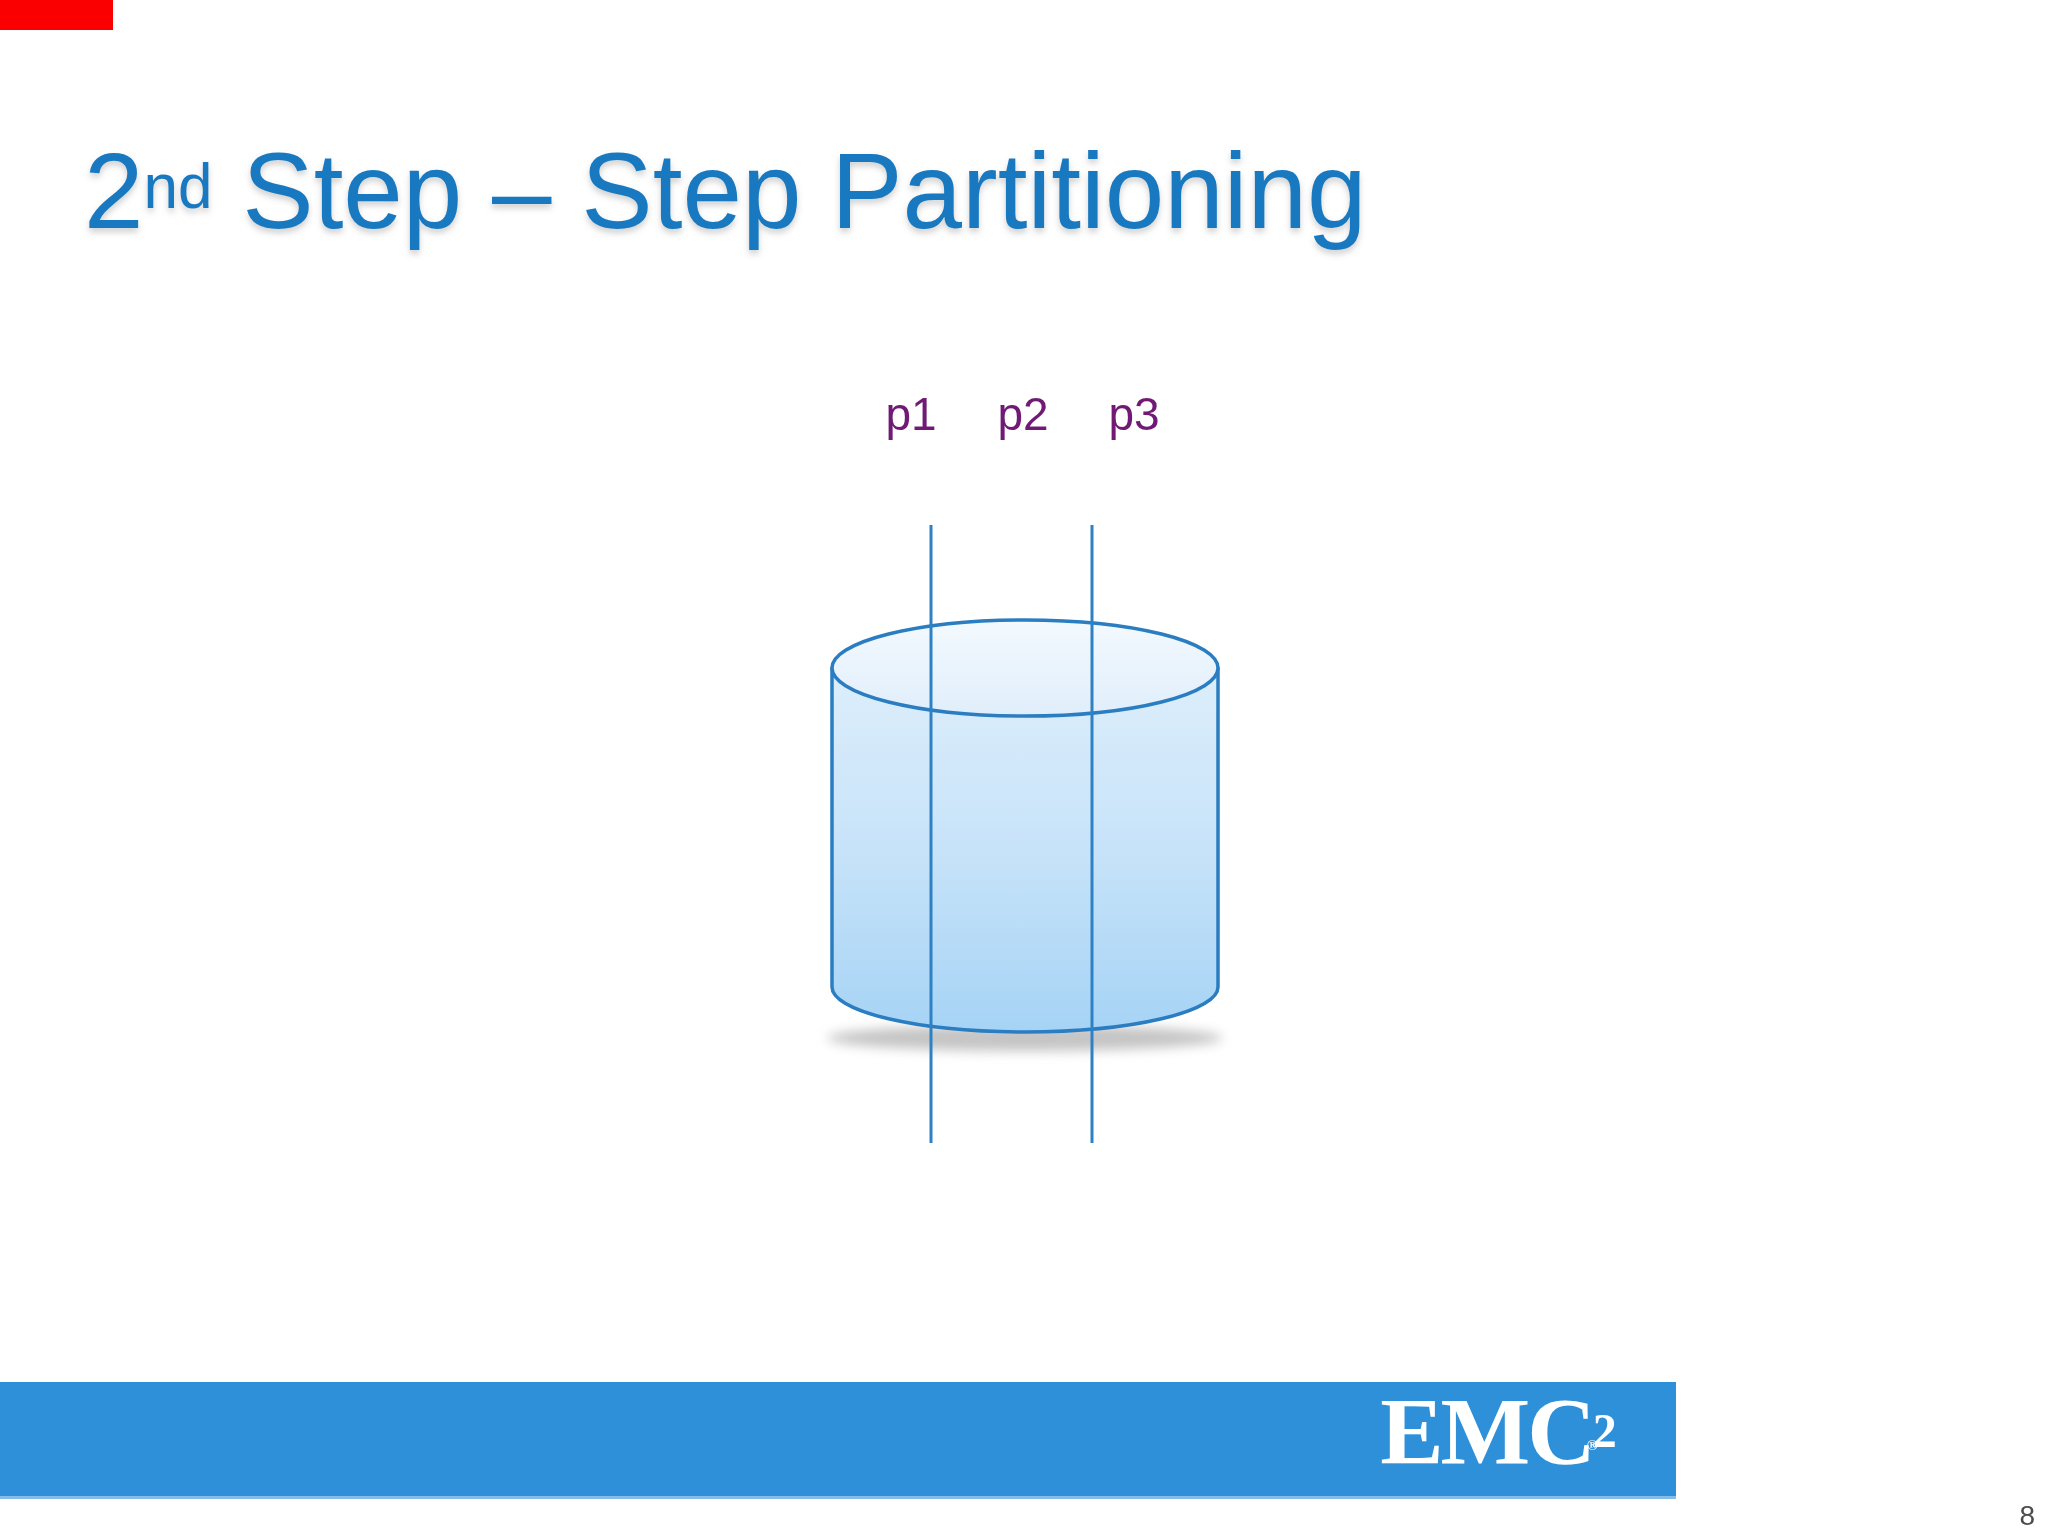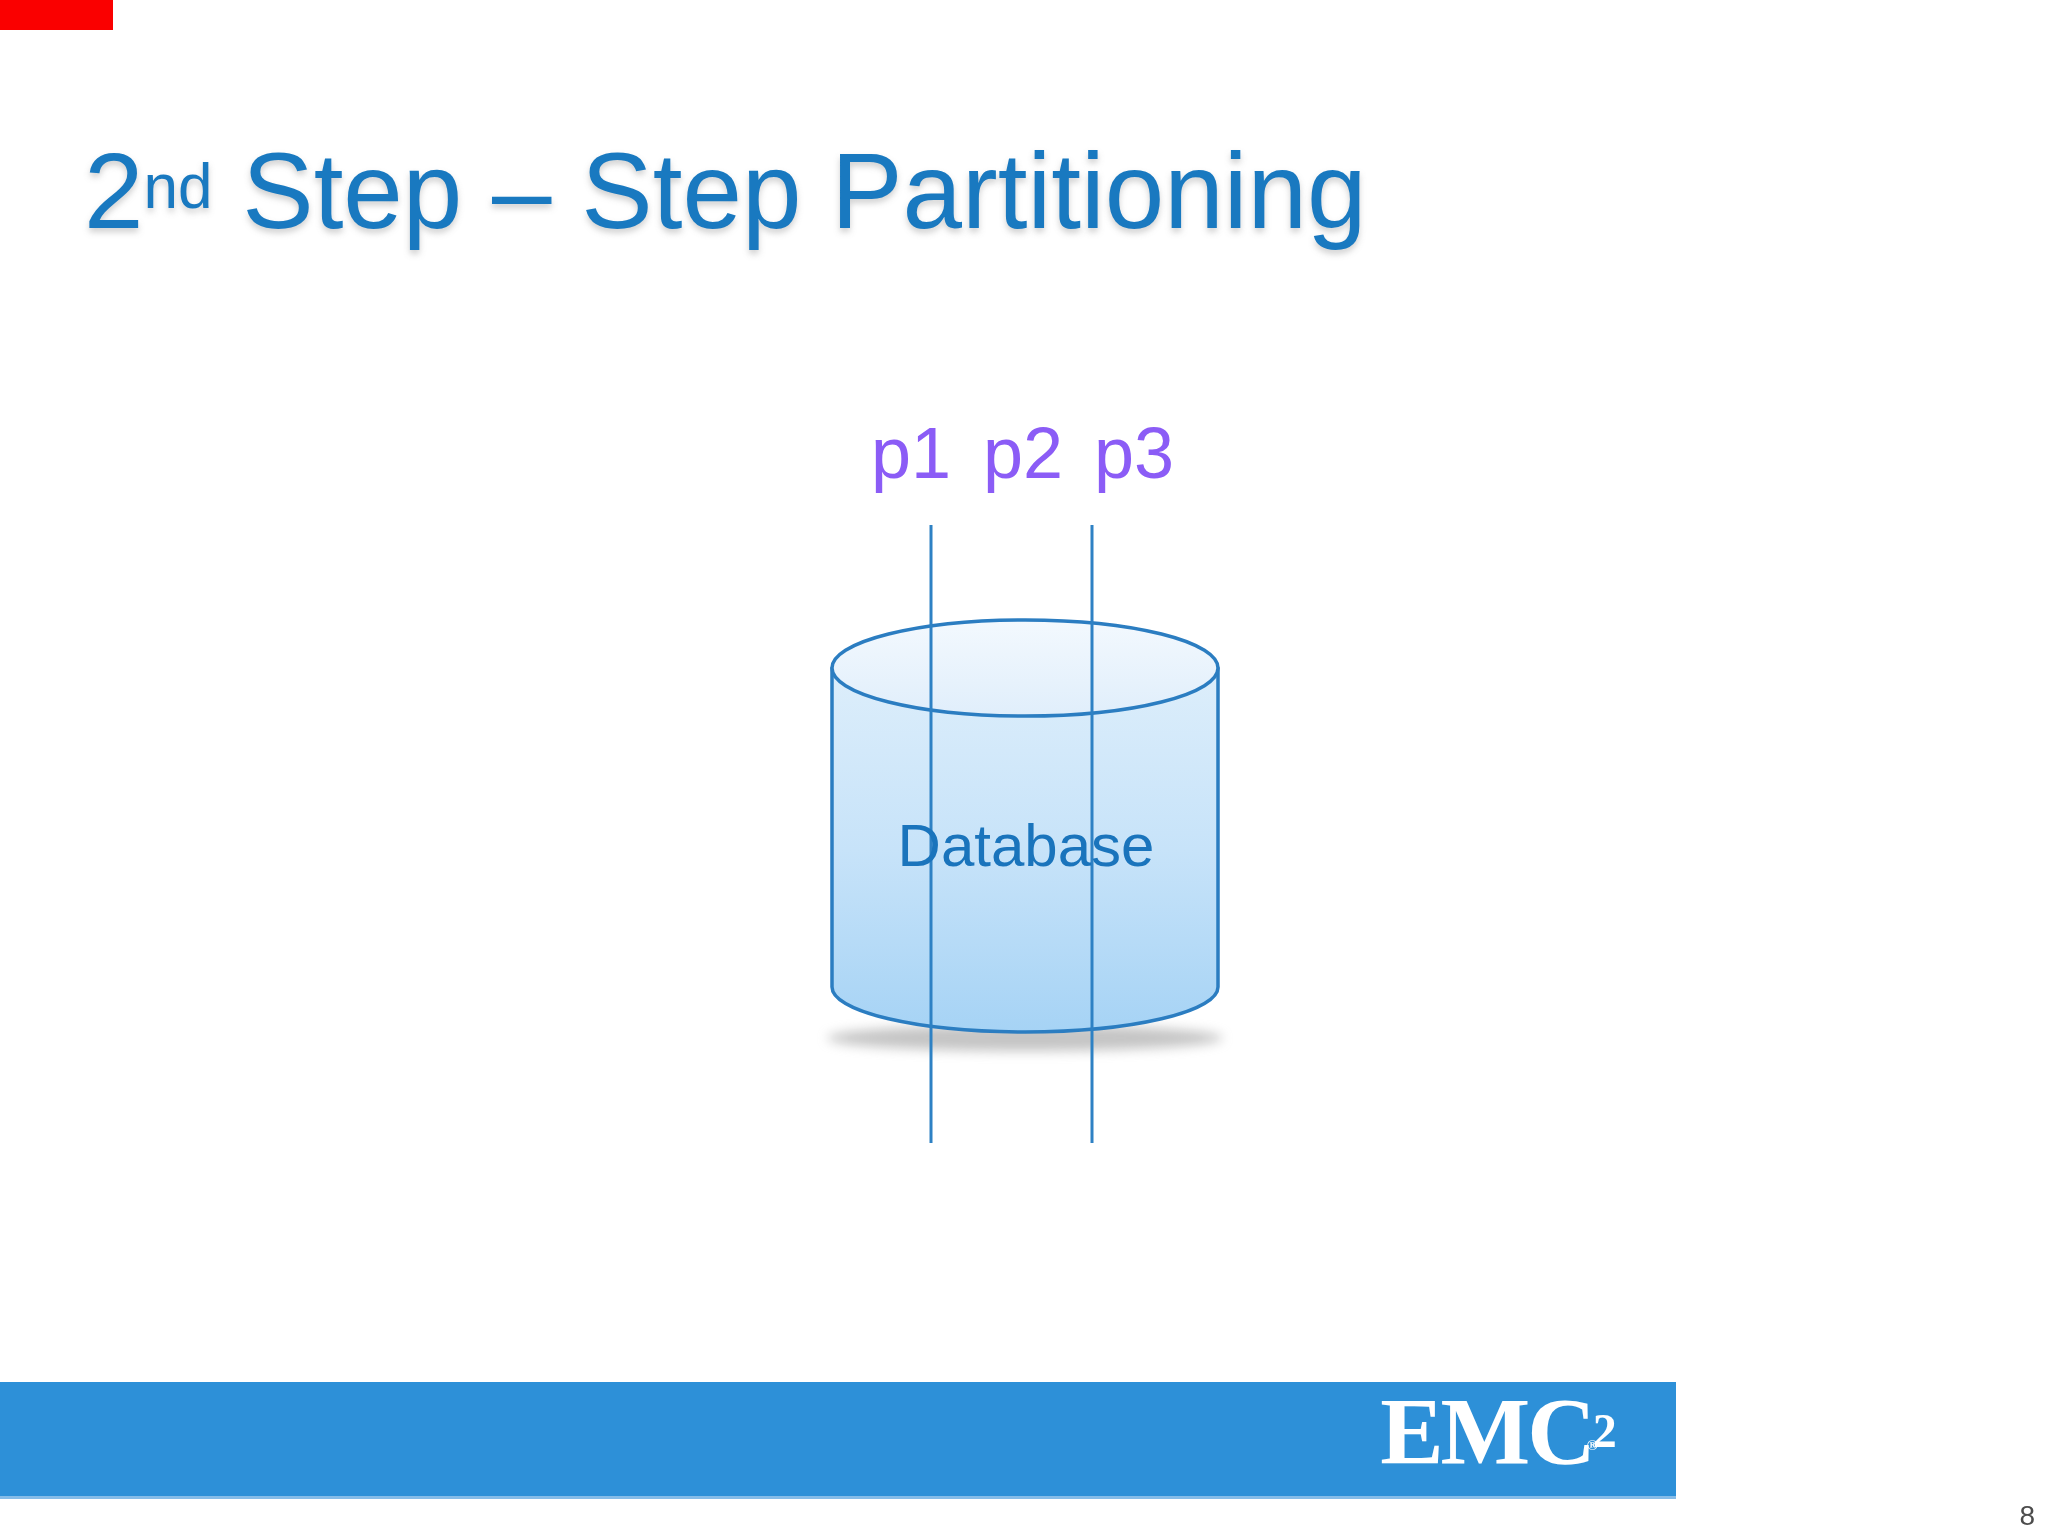--- a/index.html
+++ b/index.html
@@ -19,22 +19,22 @@
     font-size:107px;font-weight:400;line-height:1;
     color:#1979c0;white-space:nowrap;
     text-shadow:0 4px 6px rgba(120,120,120,0.35);
   }
   .title .sup{
     font-size:0.58em;
     vertical-align:0.33em;
   }
   .diagram{position:absolute;left:0;top:0;width:2048px;height:1536px;}
   .plabel{
-    position:absolute;top:417px;transform:translateX(-50%);
-    font-size:72px;color:#8b5cf6;line-height:1;white-space:nowrap;
+    position:absolute;top:391px;transform:translateX(-50%);
+    font-size:46px;color:#701a75;line-height:1;white-space:nowrap;
   }
   .db-label{
     position:absolute;top:816px;left:1026px;transform:translateX(-50%);
     font-size:60px;color:#1a74bc;line-height:1;white-space:nowrap;
   }
   .footer{
     position:absolute;left:0;top:1382px;width:1676px;height:114px;
     background:#2d90d8;
     border-bottom:3px solid #85bce8;
   }
@@ -88,21 +88,20 @@
     <ellipse cx="1025" cy="668" rx="193" ry="48" fill="url(#gTop)" stroke="#2b7dc1" stroke-width="3.5"></ellipse>
 
     <line x1="931" y1="525" x2="931" y2="1143" stroke="#2e81c4" stroke-width="3"></line>
     <line x1="1092" y1="525" x2="1092" y2="1143" stroke="#2e81c4" stroke-width="3"></line>
   </svg>
 
   <div class="plabel" style="left:911px">p1</div>
   <div class="plabel" style="left:1023px">p2</div>
   <div class="plabel" style="left:1134px">p3</div>
 
-  <div class="db-label">Database</div>
 
   <div class="footer">
     <div class="logo"><span>EMC</span><span class="logo-sup">2</span><span class="logo-reg">®</span></div>
   </div>
 
   <div class="page-number">8</div>
 
 </div>
 
 </body></html>

